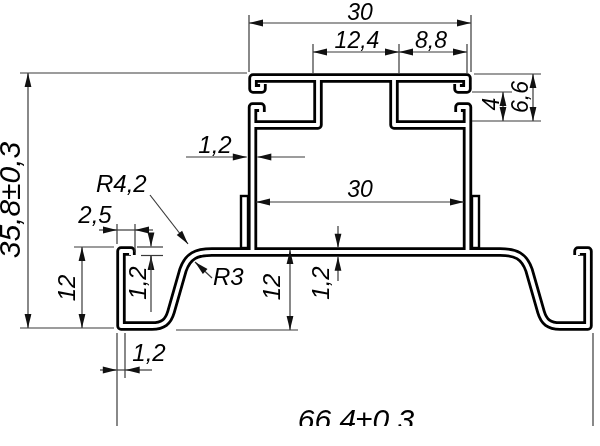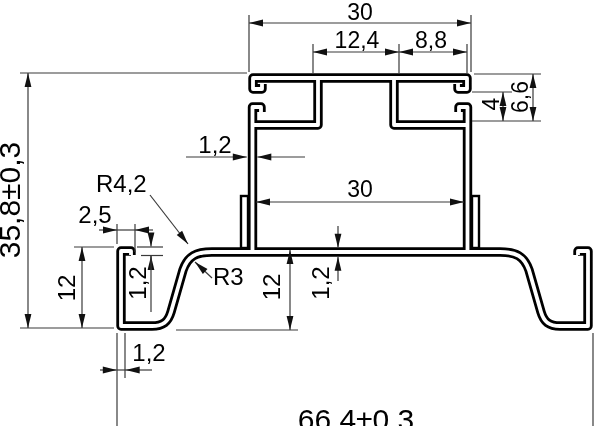--- a/index.html
+++ b/index.html
@@ -1,16 +1,16 @@
 <!DOCTYPE html>
 <html><head>
 <meta charset="utf-8">
 <style>
   html,body{margin:0;padding:0;background:#fff;}
-  .canvas{width:600px;height:426px;background:#ffffff;overflow:hidden;}
+  .canvas{width:600px;height:426px;background:#ffffff;overflow:hidden;font-style:italic;}
   svg{display:block;}
   .blk{stroke:#000;stroke-width:9.4;fill:none;stroke-linejoin:round;stroke-linecap:butt;}
   .wht{stroke:#fff;stroke-width:3.8;fill:none;stroke-linejoin:round;stroke-linecap:butt;}
   .notch{fill:#fff;stroke:#000;stroke-width:2.4;}
   .dim{stroke:#3a3a3a;stroke-width:1.2;fill:none;}
   .arrowhead{fill:#111;stroke:none;}
   .dimtxt{font-family:"Liberation Sans",sans-serif;font-size:23px;fill:#000;}
   .big{font-size:30px;}
   .mid{font-size:24px;}
 </style>

